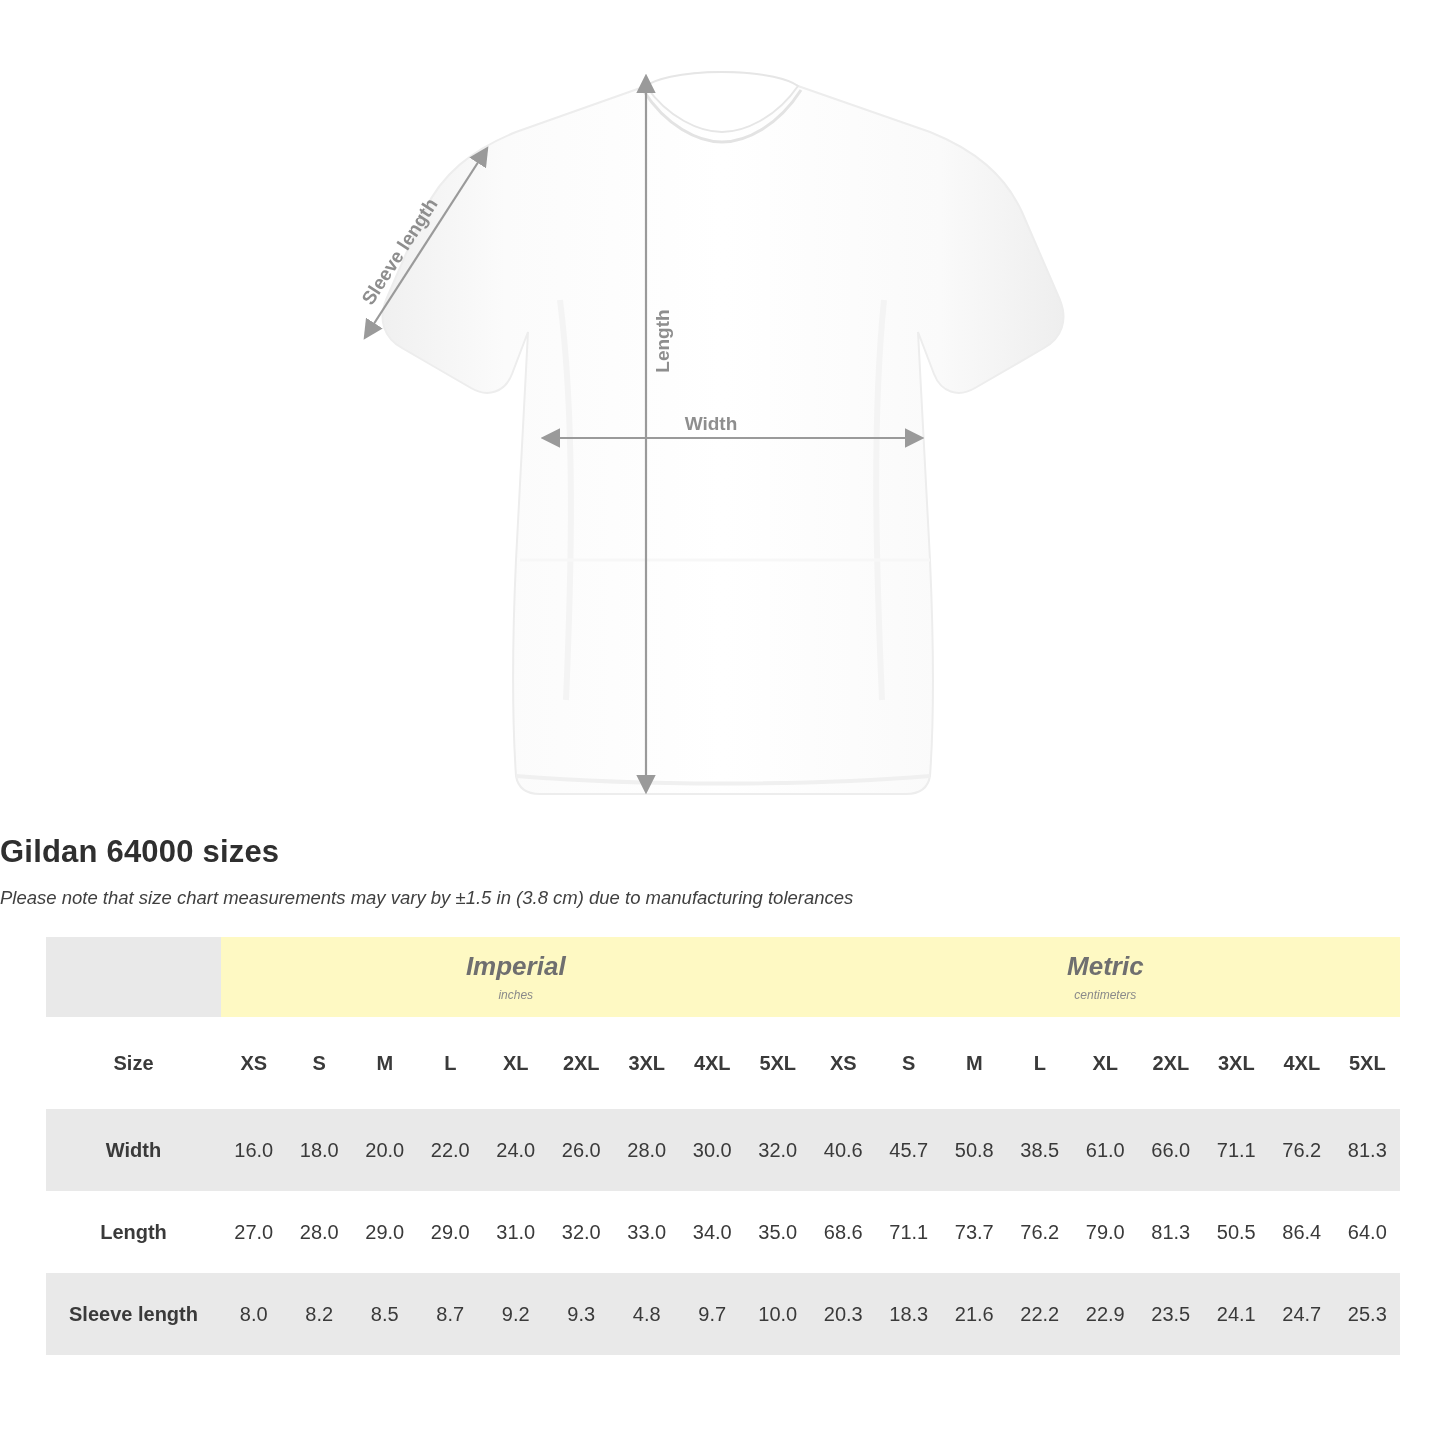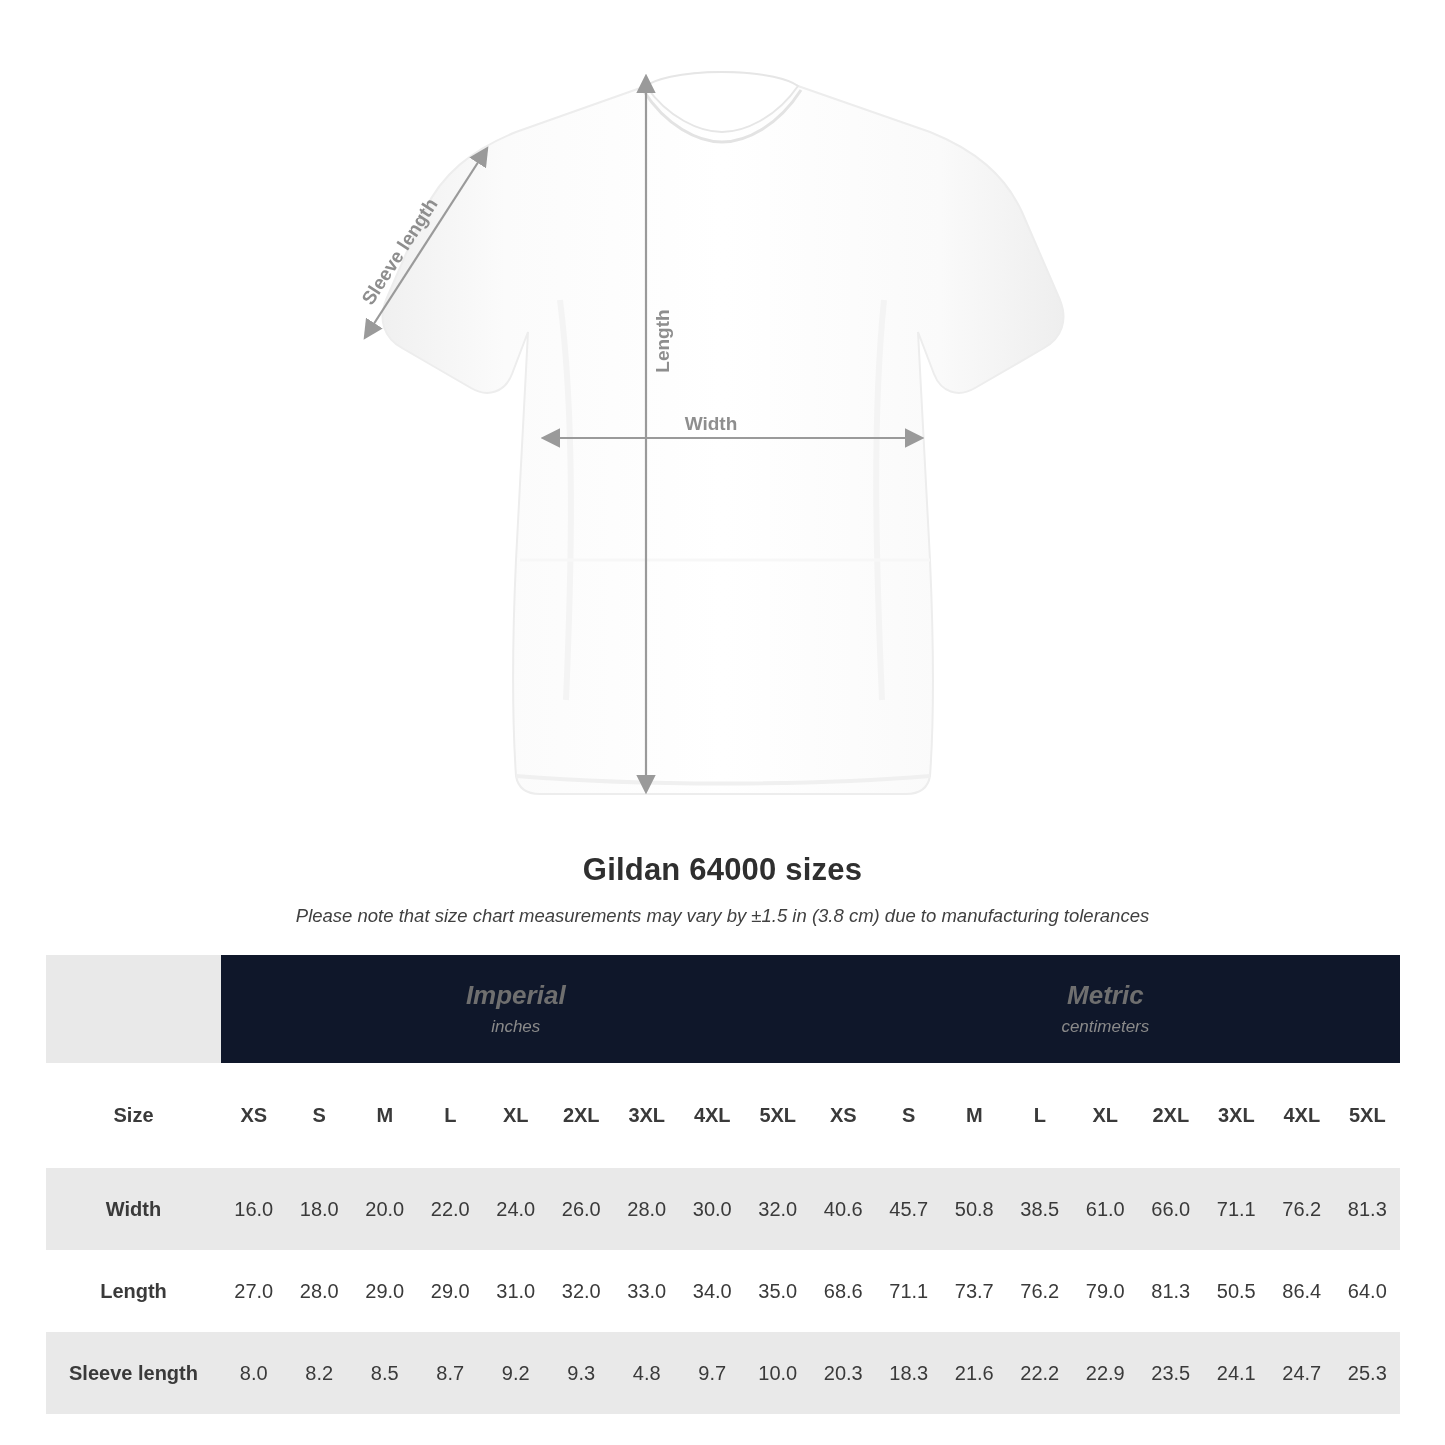--- a/index.html
+++ b/index.html
@@ -30,22 +30,22 @@
   }
 
   .shirt-svg {
     position: absolute;
     left: 0;
     top: 0;
   }
 
   
   .title-block {
-    text-align: center;
-    margin-top: 22px;
+    text-align: left;
+    margin-top: 4px;
   }
   .chart-title {
     font-size: 31px;
     font-weight: bold;
     color: #2f2f2f;
     letter-spacing: 0.2px;
   }
   .chart-note {
     font-size: 18.5px;
     font-style: italic;
@@ -62,45 +62,45 @@
     width: 1353px;
     table-layout: fixed;
   }
   table.size-table td,
   table.size-table th {
     border: none;
     padding: 0;
   }
 
   .unit-head {
-    background: #0f172a;
-    height: 108px;
+    background: #fef9c3;
+    height: 80px;
     text-align: center;
     vertical-align: middle;
   }
   .unit-name {
     font-size: 26px;
     font-weight: bold;
     font-style: italic;
     color: #6f6f6f;
     line-height: 1.1;
   }
   .unit-sub {
-    font-size: 17px;
+    font-size: 12px;
     font-style: italic;
     color: #8a8a8a;
     margin-top: 7px;
   }
   .corner-cell {
     background: #e9e9e9;
   }
 
   tr.row-head td {
     background: #ffffff;
-    height: 105px;
+    height: 92px;
     text-align: center;
     vertical-align: middle;
     font-size: 20px;
     font-weight: bold;
     color: #3a3a3a;
   }
   tr.row-head td.rowlabel {
     font-size: 20px;
     font-weight: bold;
   }

